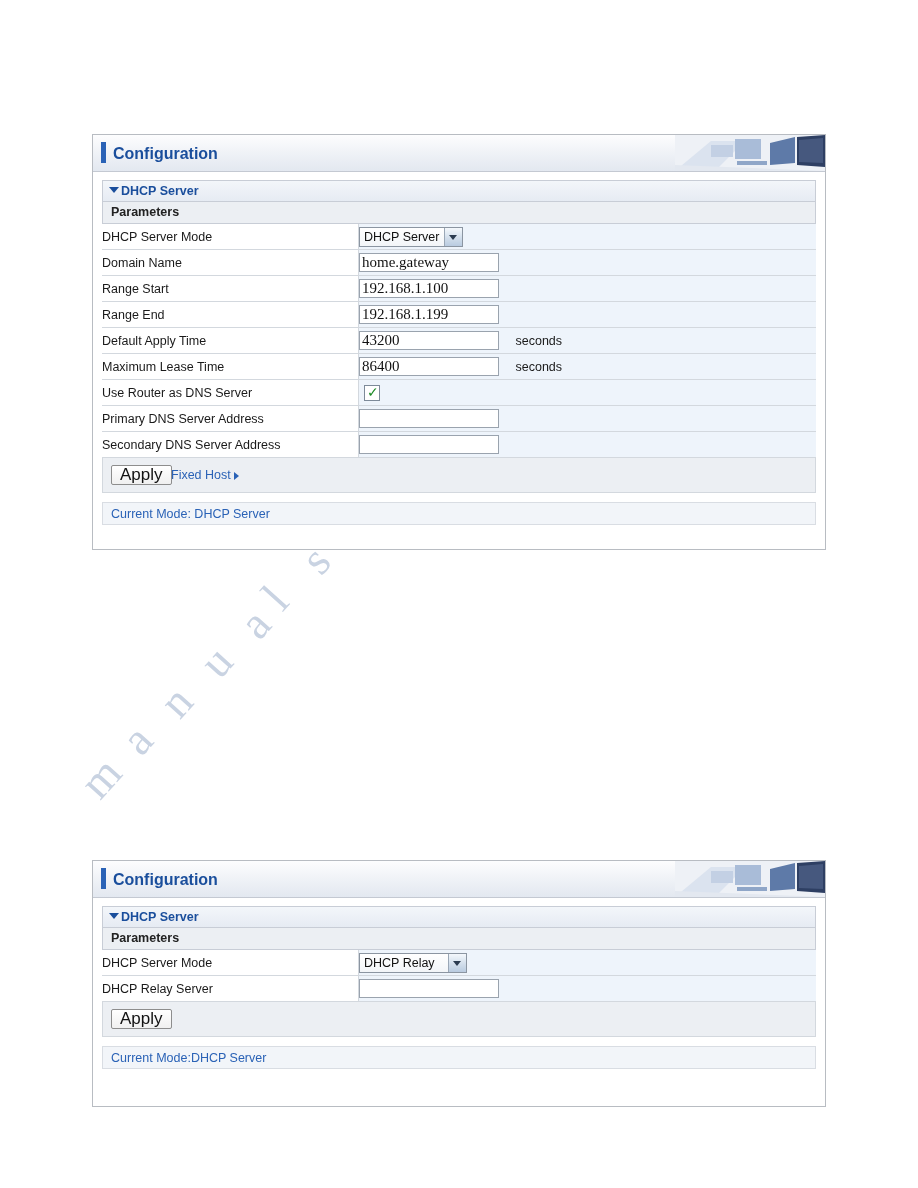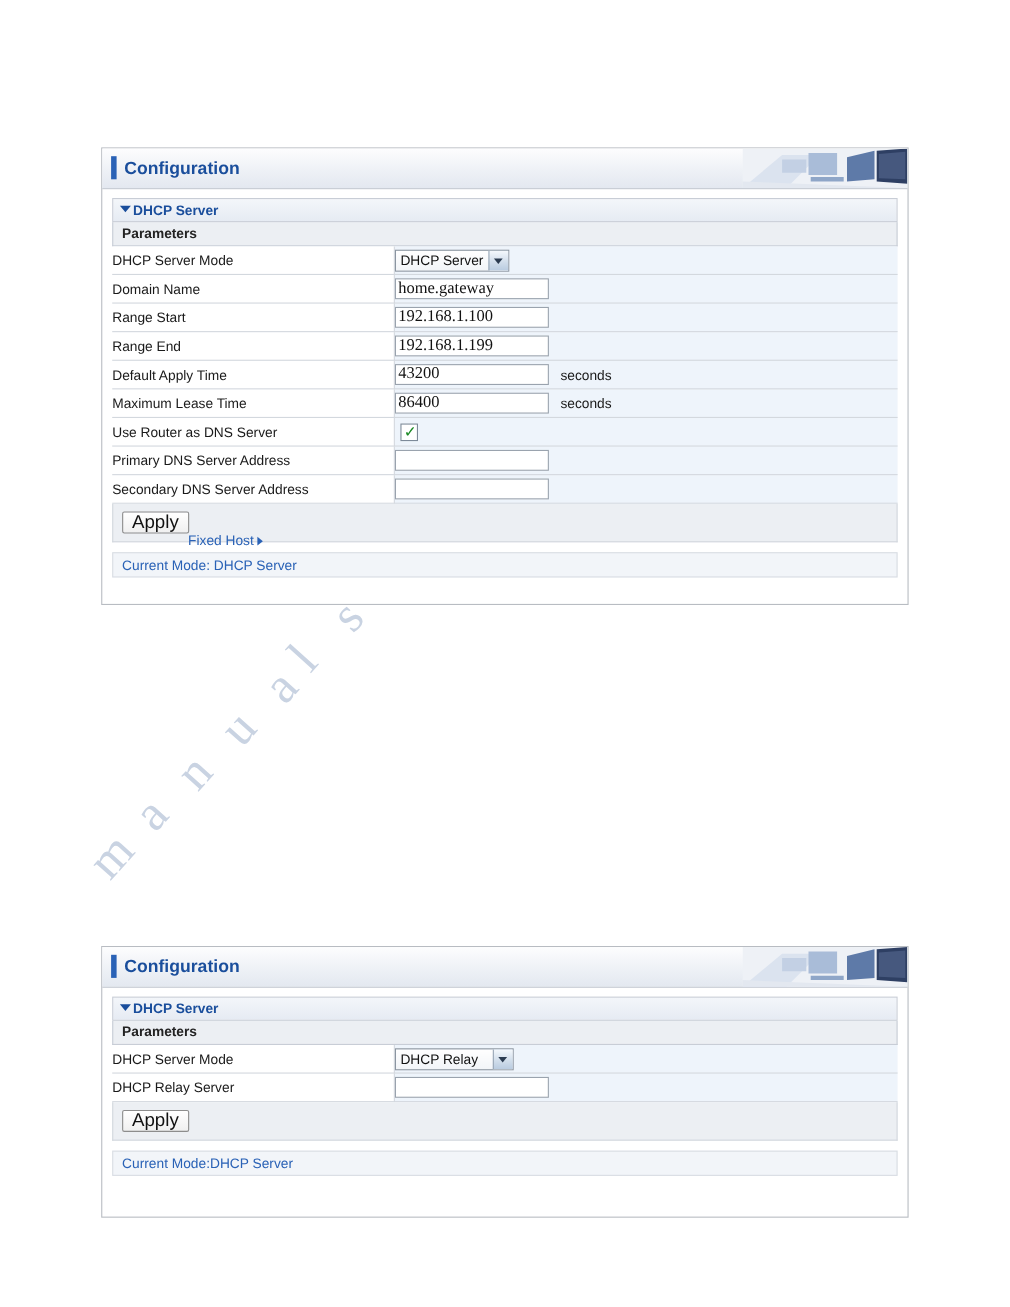--- a/index.html
+++ b/index.html
@@ -150,21 +150,21 @@
     padding: 0 2px;
     box-sizing: border-box;
     width: 138px;
     vertical-align: middle;
   }
   input.txt.wide { width: 140px; }
 
   .unit {
     font-size: 12.5px;
     color: #1a1a1a;
-    margin-left: 7px;
+    margin-left: 13px;
     vertical-align: middle;
   }
 
   
   .sel {
     display: inline-block;
     position: relative;
     border: 1px solid #8b95a1;
     background: linear-gradient(to bottom,#ffffff 0%, #f2f5f8 100%);
     height: 20px;
@@ -231,21 +231,21 @@
     color: #111;
     background: linear-gradient(to bottom,#ffffff 0%, #f0f0f0 100%);
     border: 1px solid #8d8d8d;
     border-radius: 2px;
     padding: 2px 8px 3px 8px;
     line-height: 13px;
   }
   .link-fixed {
     position: absolute;
     left: 68px;
-    top: 26px;
+    top: 10px;
     font-size: 12.5px;
     color: #2a62b6;
   }
   .link-fixed .arr {
     display: inline-block;
     margin-left: 3px;
     width: 0; height: 0;
     border-top: 4px solid transparent;
     border-bottom: 4px solid transparent;
     border-left: 5px solid #2a62b6;

